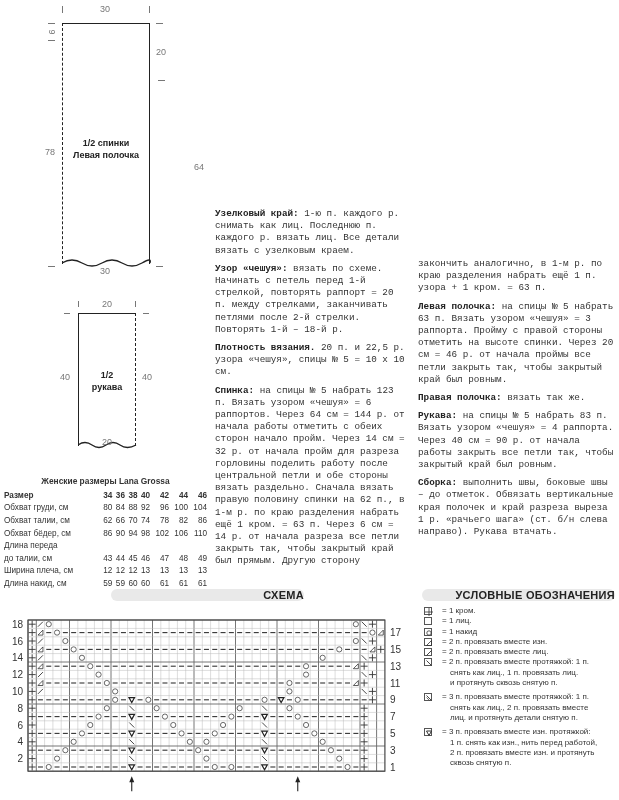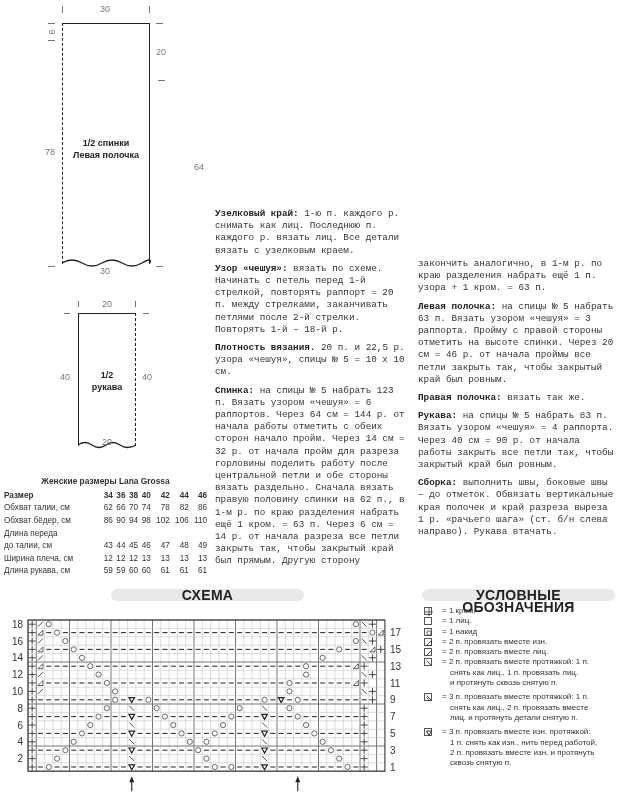--- a/index.html
+++ b/index.html
@@ -12,21 +12,21 @@
   .piece-label { position:absolute; font-size:9px; font-weight:bold; color:#222; text-align:center; line-height:12px; }
   .sizes { position:absolute; left:4px; top:476px; width:203px; font-size:8.2px; color:#333; }
   .sizes .ttl { font-weight:bold; text-align:center; margin-bottom:3px; font-size:8.4px; }
   .sizes table { border-collapse:collapse; width:100%; }
   .sizes td { padding:0; height:12.6px; line-height:11px; text-align:right; white-space:nowrap; }
   .sizes td.lbl { text-align:left; }
   .sizes tr.hdr td { font-weight:bold;margin-top:27px; }
   .txt { position:absolute; font-size:9.3px; line-height:12.2px; color:#333;font-family:Liberation Mono, monospace; }
   .txt p { margin:0 0 6px 0; }
   .txt b { color:#222; }
-  .bar { position:absolute; background:#e9e9e9; height:12px; font-size:14px; font-weight:bold; text-align:center; line-height:12px; color:#222; letter-spacing:0.3px;border-radius:6px; }
+  .bar { position:absolute; background:#e9e9e9; height:12px; font-size:11px; font-weight:bold; text-align:right; line-height:12px; color:#222; letter-spacing:0.3px;border-radius:6px; }
   .legend { position:absolute; left:420px; top:606px; width:200px; font-size:8px; color:#333; }
   .legend .row { position:relative; padding-left:22px; line-height:10.3px; margin-bottom:0px; }
   .legend .row.gap { margin-top:4px; }
   .legend .ic { position:absolute; left:4px; top:1px; width:8px; height:8px; border:0.8px solid #555; box-sizing:border-box; }
   .legend .ic svg { position:absolute; left:0; top:0; }
   .legend .cont { padding-left:30px; }
 </style>
 </head>
 <body>
 
@@ -84,20 +84,30 @@
       <td>36</td>
       <td>38</td>
       <td>40</td>
       <td>42</td>
       <td>44</td>
       <td>46</td>
     </tr>
     </tbody>
       <tbody id="sizes-body">
         <tr>
+          <td class="lbl">Обхват груди, см</td>
+          <td>80</td>
+          <td>84</td>
+          <td>88</td>
+          <td>92</td>
+          <td>96</td>
+          <td>100</td>
+          <td>104</td>
+        </tr>
+        <tr>
           <td class="lbl">Обхват талии, см</td>
           <td>62</td>
           <td>66</td>
           <td>70</td>
           <td>74</td>
           <td>78</td>
           <td>82</td>
           <td>86</td>
         </tr>
         <tr>
@@ -134,21 +144,21 @@
           <td class="lbl">Ширина плеча, см</td>
           <td>12</td>
           <td>12</td>
           <td>12</td>
           <td>13</td>
           <td>13</td>
           <td>13</td>
           <td>13</td>
         </tr>
         <tr>
-          <td class="lbl">Длина рукава, см</td>
+          <td class="lbl">Длина накид, см</td>
           <td>59</td>
           <td>59</td>
           <td>60</td>
           <td>60</td>
           <td>61</td>
           <td>61</td>
           <td>61</td>
         </tr>
       </tbody>
   </table>

